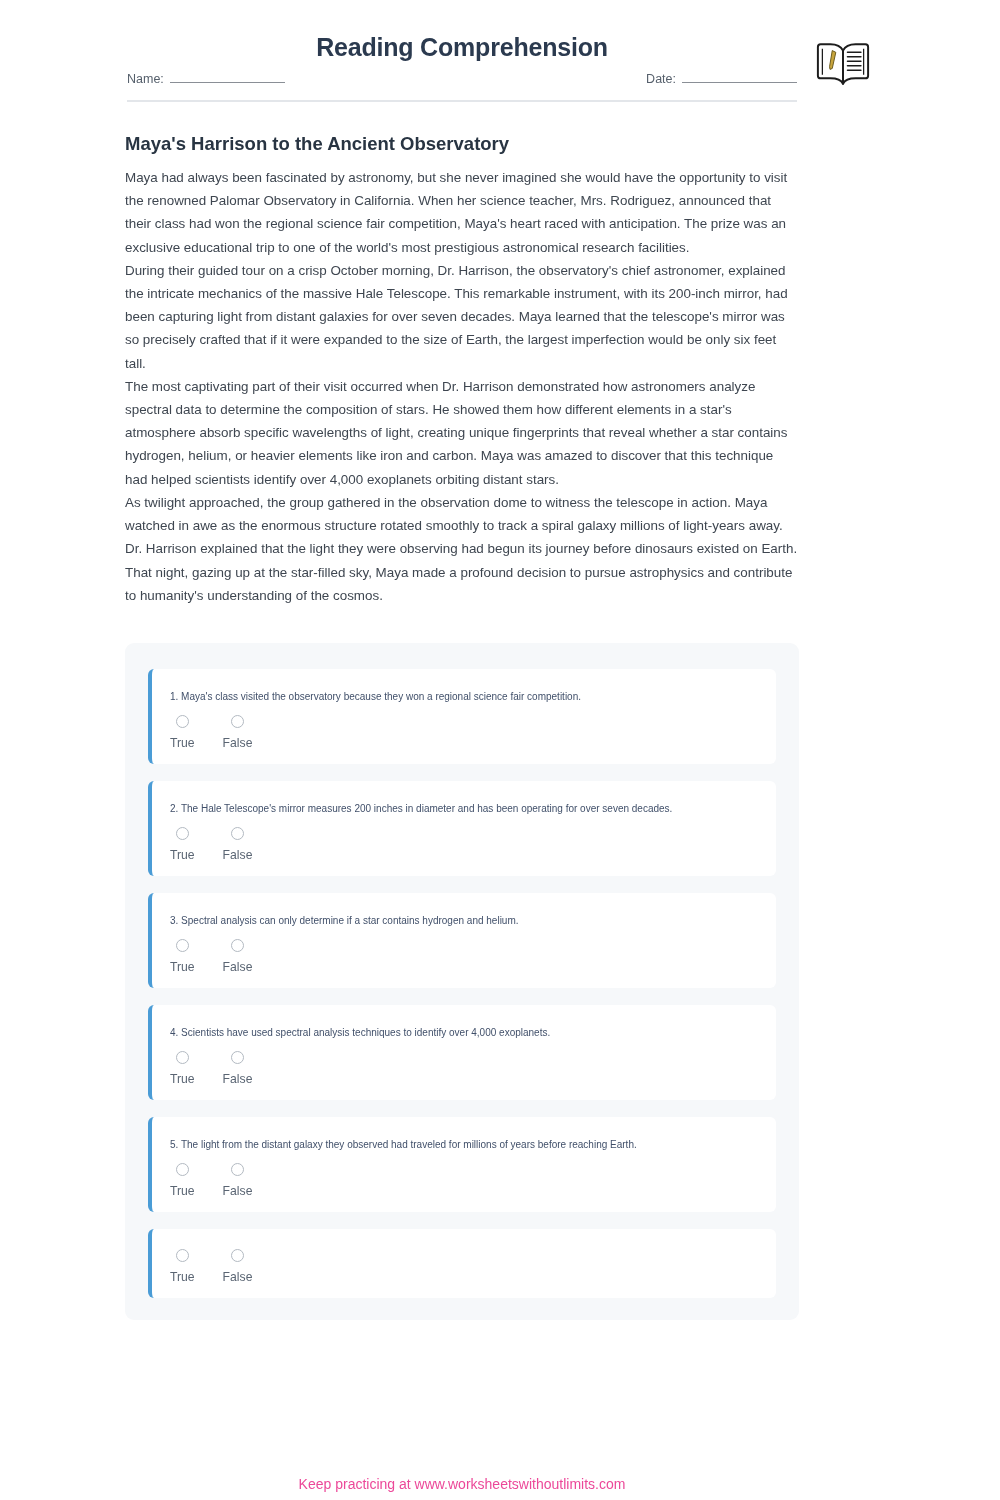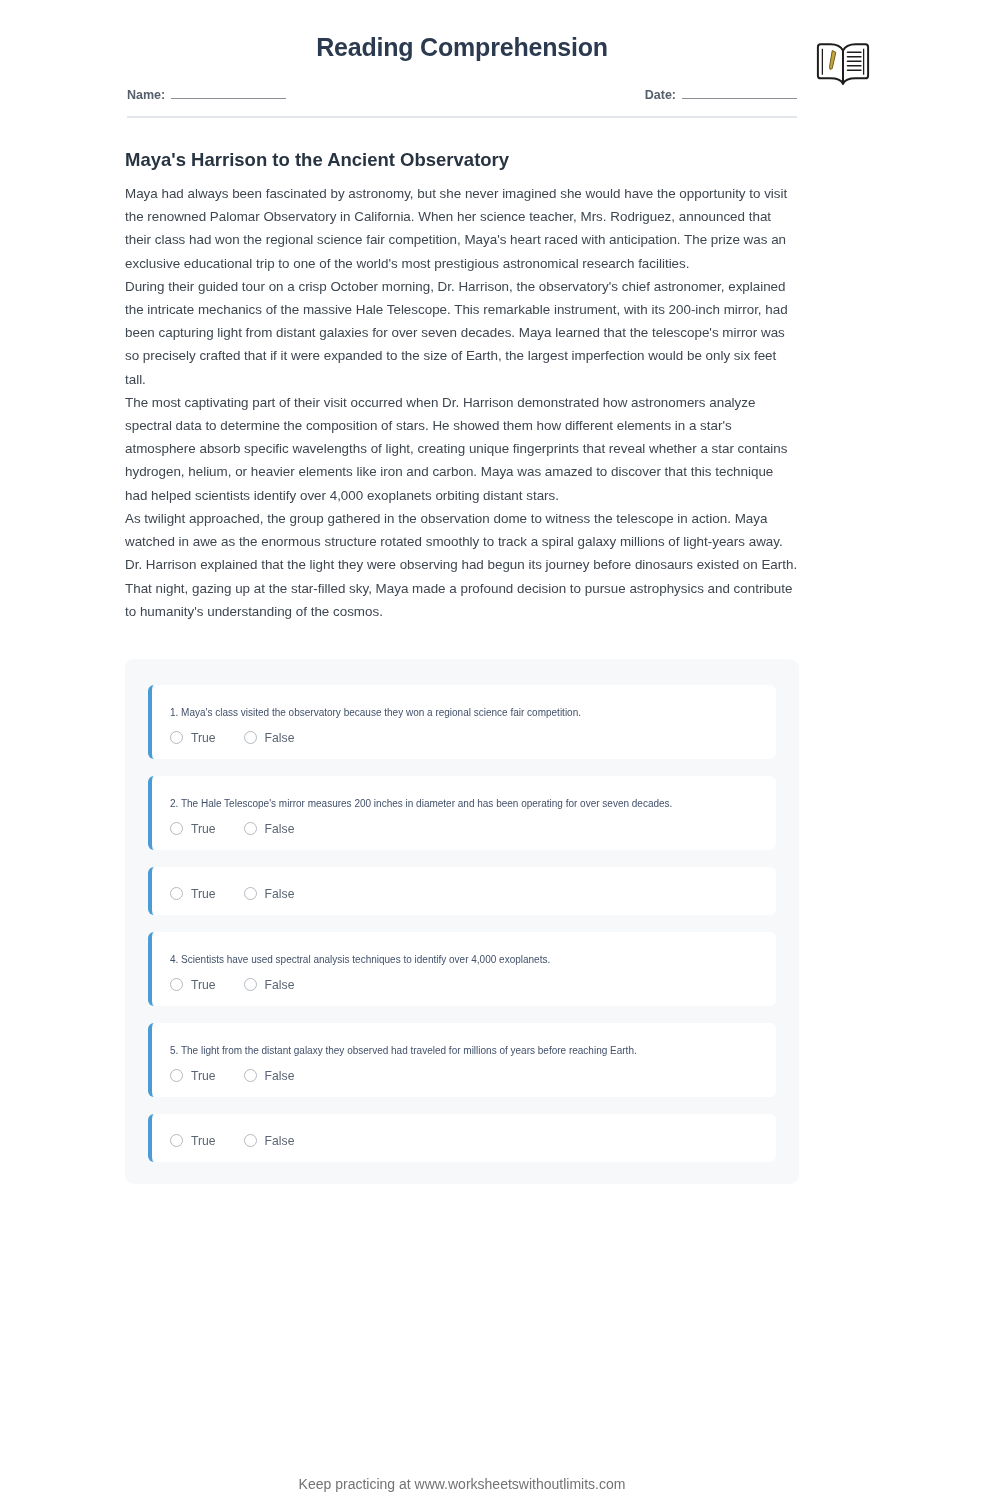--- a/index.html
+++ b/index.html
@@ -43,23 +43,22 @@
     right: 52px;
     top: 38px;
     width: 58px;
     height: 52px;
   }
 
   .meta-row {
     display: flex;
     justify-content: space-between;
     align-items: flex-end;
-    margin-top: 24px;
+    margin-top: 8px;
     padding: 0 2px;
-    font-weight: bold;
   }
   .meta-field {
     display: flex;
     align-items: baseline;
     font-size: 12.5px;
     color: #555f6b;
   }
   .meta-label { white-space: nowrap; }
   .meta-blank {
     display: inline-block;
@@ -130,39 +129,40 @@
     align-items: center;
     gap: 28px;
     margin-top: 4px;
   }
   .option {
     display: flex;
     align-items: center;
     gap: 8px;
     font-size: 12.2px;
     color: #5a6573;
+    flex-direction: column;
   }
   .radio-circle {
     width: 11px;
     height: 11px;
     border: 1.4px solid #b3bac2;
     border-radius: 50%;
     background: #ffffff;
     flex: 0 0 auto;
   }
 
   
   .footer {
     position: absolute;
     left: 0;
     right: 0;
     bottom: 8px;
     text-align: center;
     font-size: 14px;
-    color: #737373;
+    color: #ec4899;
   }
 </style>
 </head>
 <body>
 
 <div class="page">
 
   <div class="header">
     <h1 class="worksheet-title">Reading Comprehension</h1>
 
@@ -227,20 +227,21 @@
           <span>True</span>
         </div>
         <div class="option">
           <span class="radio-circle"></span>
           <span>False</span>
         </div>
       </div>
     </div>
 
     <div class="question-card">
+      <p class="question-text">3. Spectral analysis can only determine if a star contains hydrogen and helium.</p>
       <div class="options-row">
         <div class="option">
           <span class="radio-circle"></span>
           <span>True</span>
         </div>
         <div class="option">
           <span class="radio-circle"></span>
           <span>False</span>
         </div>
       </div>

